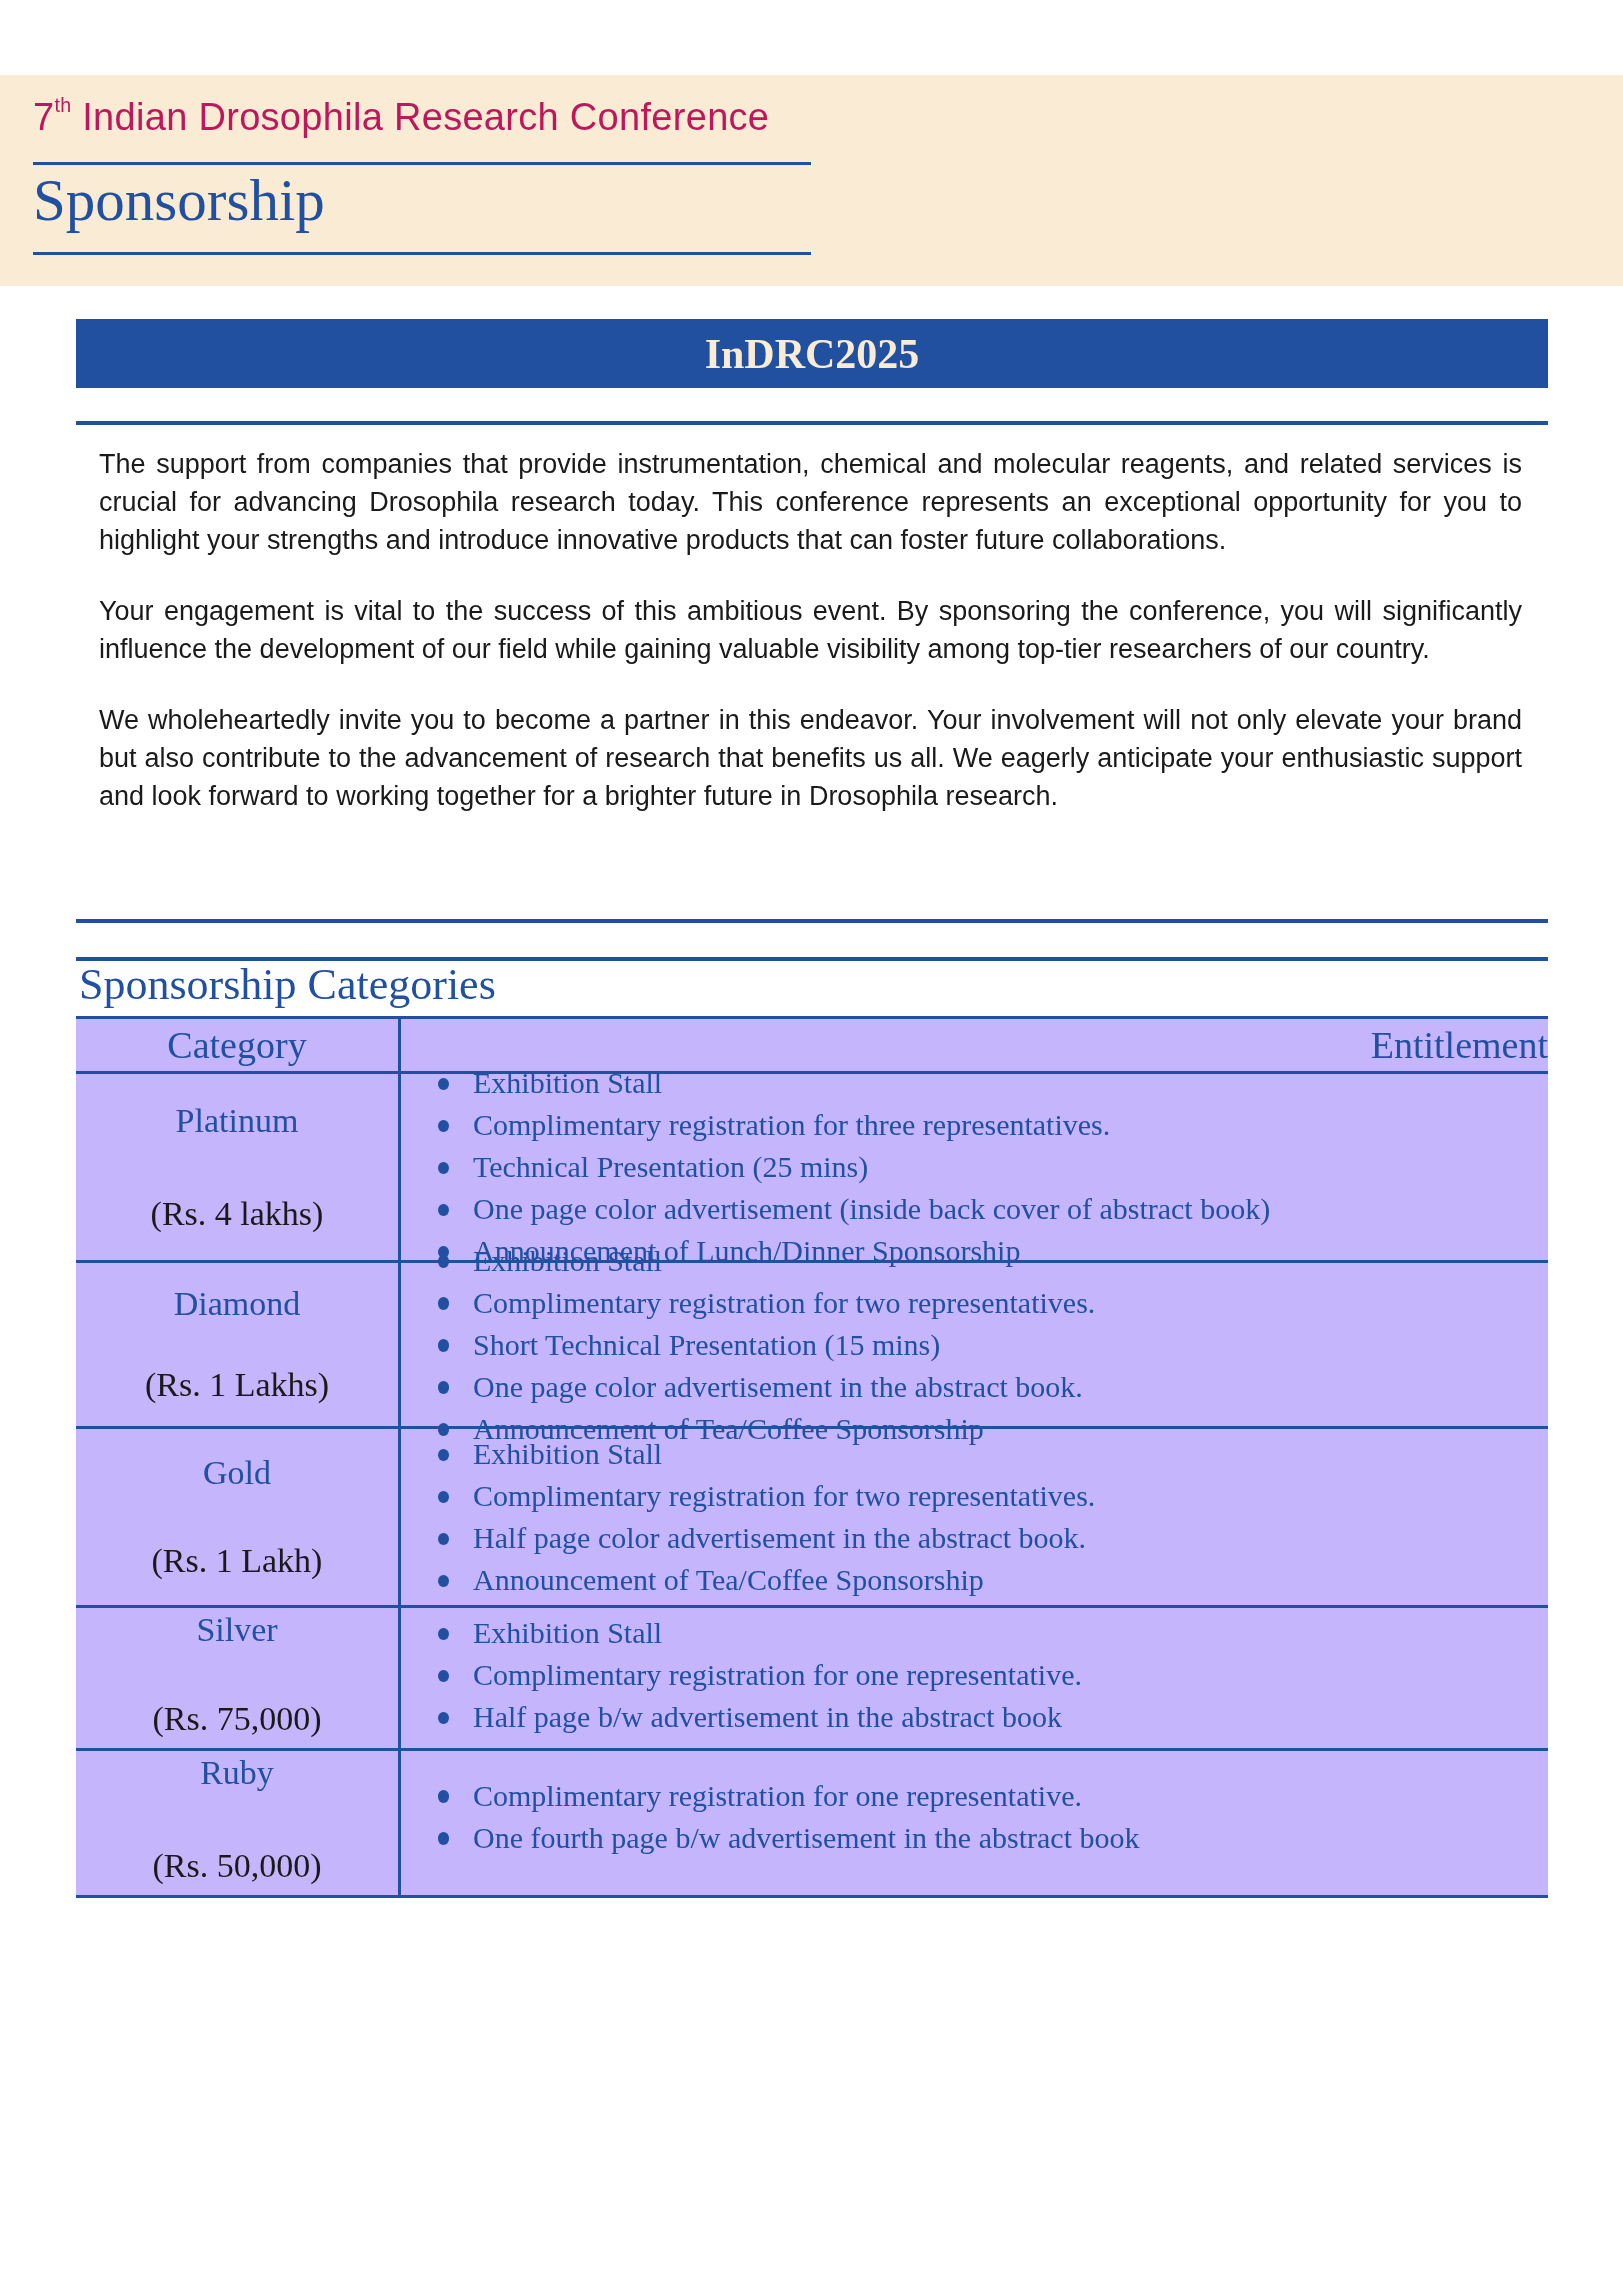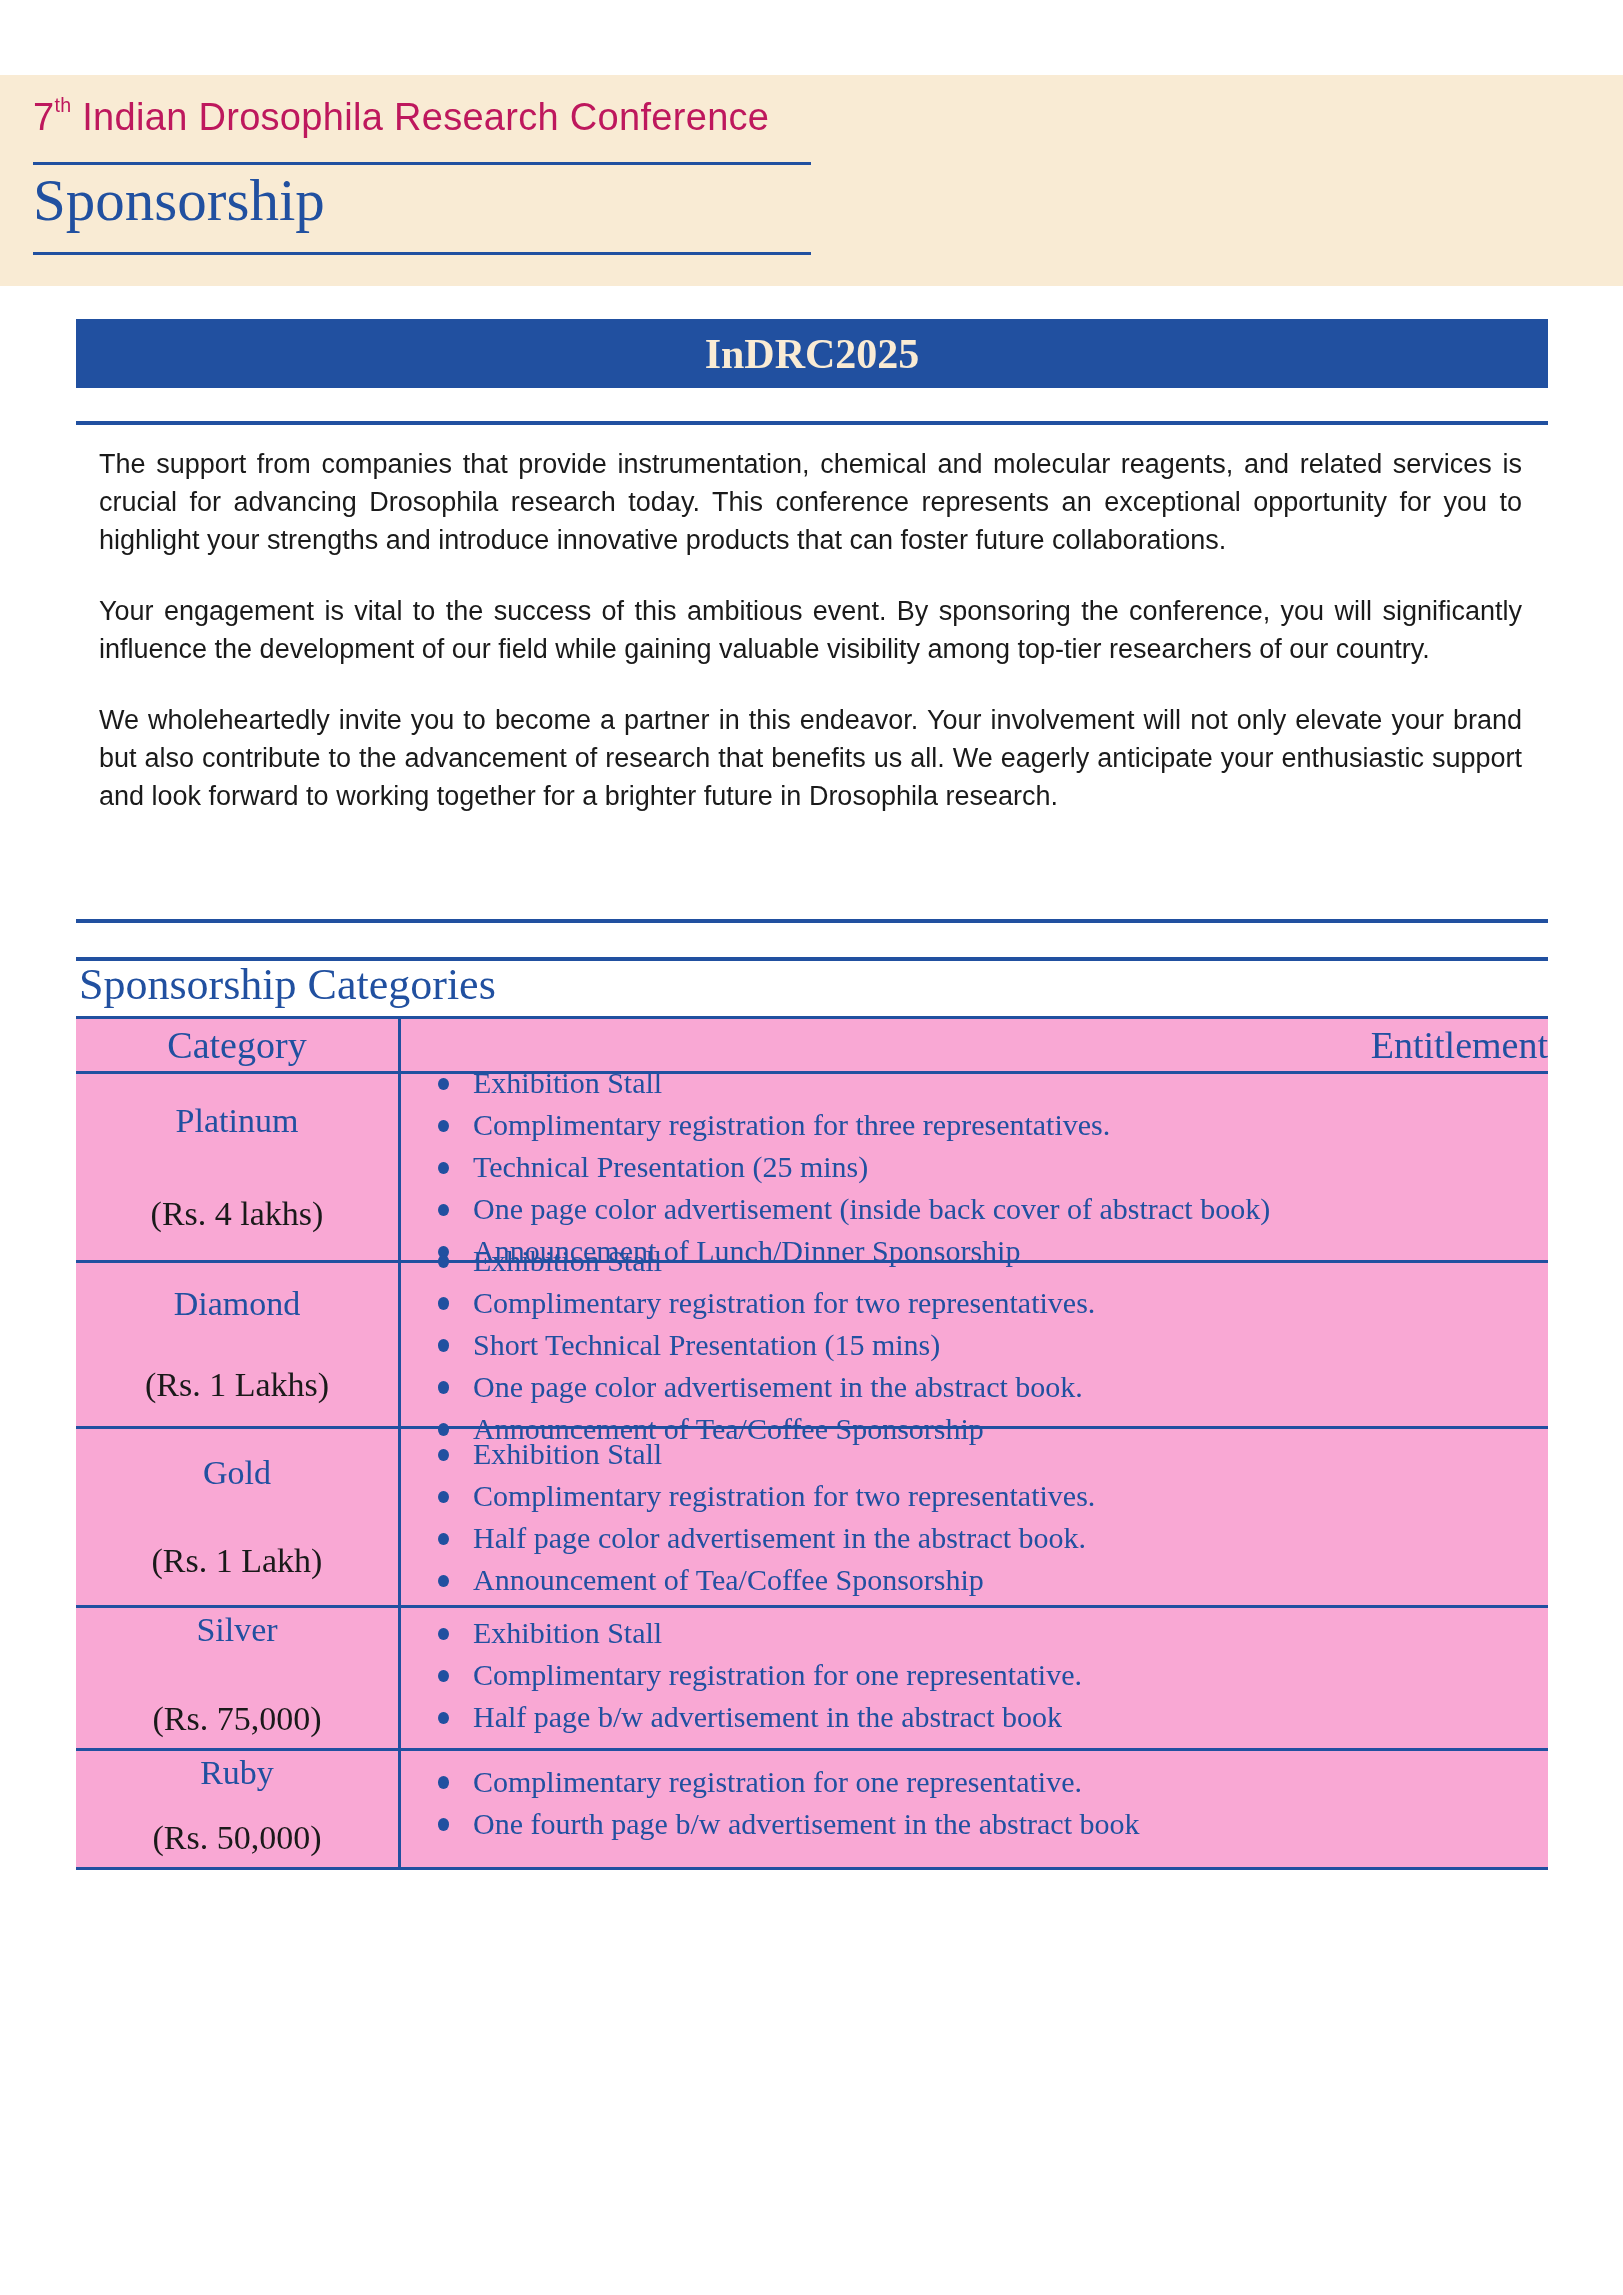--- a/index.html
+++ b/index.html
@@ -37,21 +37,21 @@
   }
   .intro p { margin-bottom: 33px; }
 
   .section-title {
     position: absolute; left: 79px; top: 956px;
     font-family: "Liberation Serif", serif; font-size: 44px; color: #2150a0; line-height: 1;
   }
 
   .table {
     position: absolute; left: 76px; top: 1016px; width: 1472px;
-    background: #f9a8d4;
+    background: #c4b5fd;
     border-top: 3.9px solid #2150a0;
     border-bottom: 3.9px solid #2150a0;
   }
   .row { display: flex; border-bottom: 3.9px solid #2150a0; }
   .row:last-child { border-bottom: none; }
   .col-cat {
     width: 325px; border-right: 3.3px solid #2150a0;
     display: flex; flex-direction: column; align-items: center; justify-content: space-around;
     text-align: center;
   }
@@ -69,21 +69,21 @@
     line-height: 42px; white-space: nowrap;
   }
   ul.ents li::before {
     content: ""; position: absolute; left: -35px; top: 15.7px; width: 11px; height: 12.4px;
     border-radius: 50%; background: #2150a0;
   }
   .row-platinum { height: 189px; }
   .row-diamond { height: 166px; }
   .row-gold { height: 179px; }
   .row-silver { height: 143px; }
-  .row-ruby { height: 116px; border-radius: 32px; }
+  .row-ruby { height: 144px; border-radius: 32px; }
   .row-silver .col-ent { justify-content: flex-start; padding-top: 3.9px; }
   .row-ruby .col-ent { justify-content: center; padding-bottom: 13px; }
   .row-silver .col-cat, .row-ruby .col-cat { justify-content: space-between; padding: 5.2px 0 11.8px; }
 </style>
 </head>
 <body>
 
 <div class="header-band"></div>
 <div class="conf-title"><span>7</span><sup>th</sup> <span>Indian Drosophila Research Conference</span></div>
 <div class="hline" style="left:33px; top:162px; width:778px; height:2.6px;"></div>

